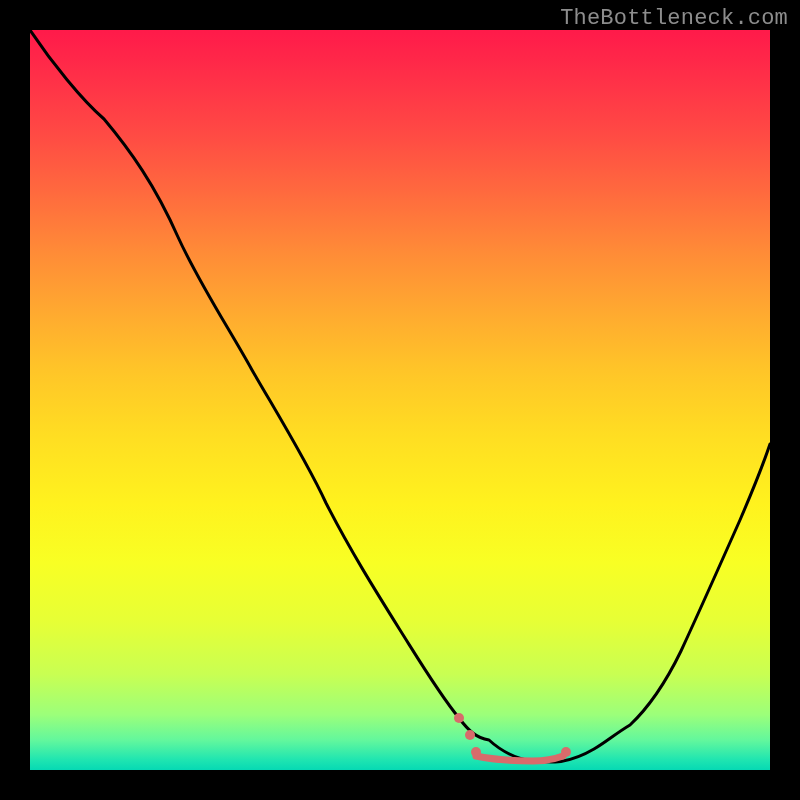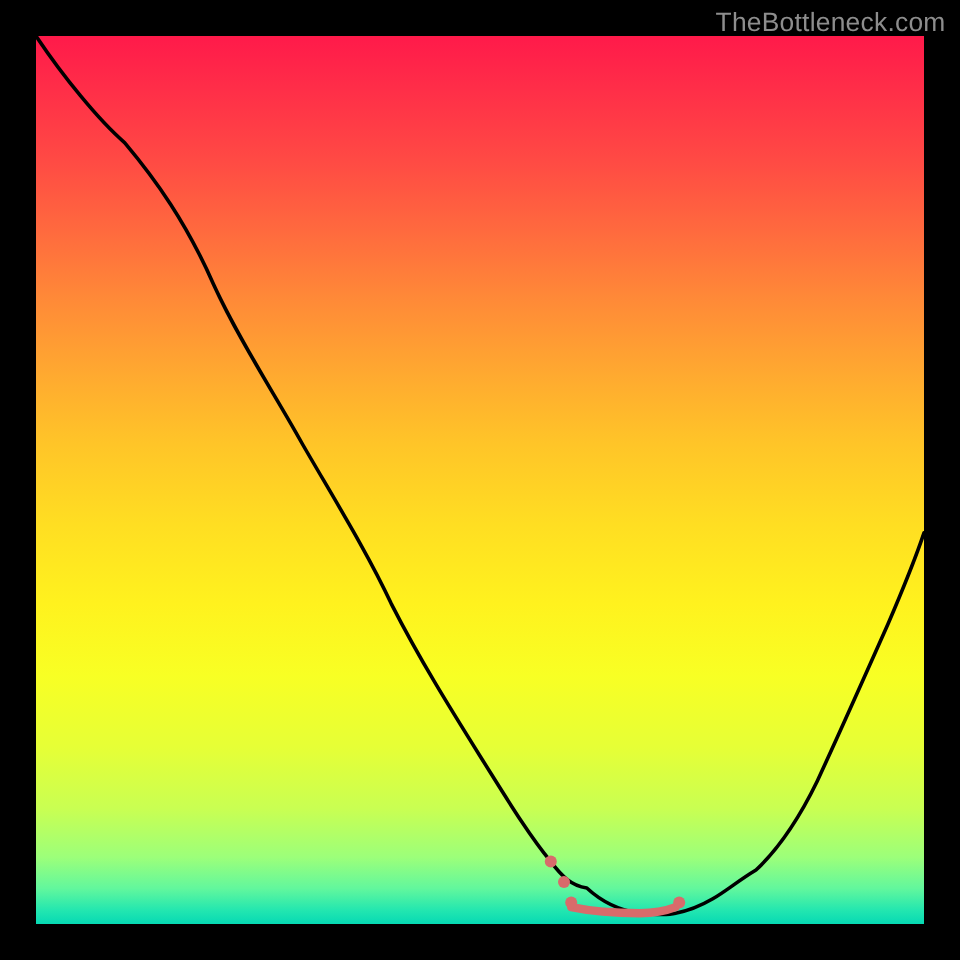--- a/index.html
+++ b/index.html
@@ -86,21 +86,21 @@
     stroke-linecap: round;
   }
   .watermark {
     position: absolute;
     top: 6px;
     right: 12px;
     color: #8d8d8d;
     font-size: 22px;
     font-weight: 500;
     letter-spacing: 0.2px;
-    font-family: Liberation Sans, sans-serif;
+    font-family: Liberation Mono, monospace;
   }
 </style>
 </head>
 <body>
 
 <div class="frame">
 
   <div class="plot-area">
 
     <div class="gradient">

